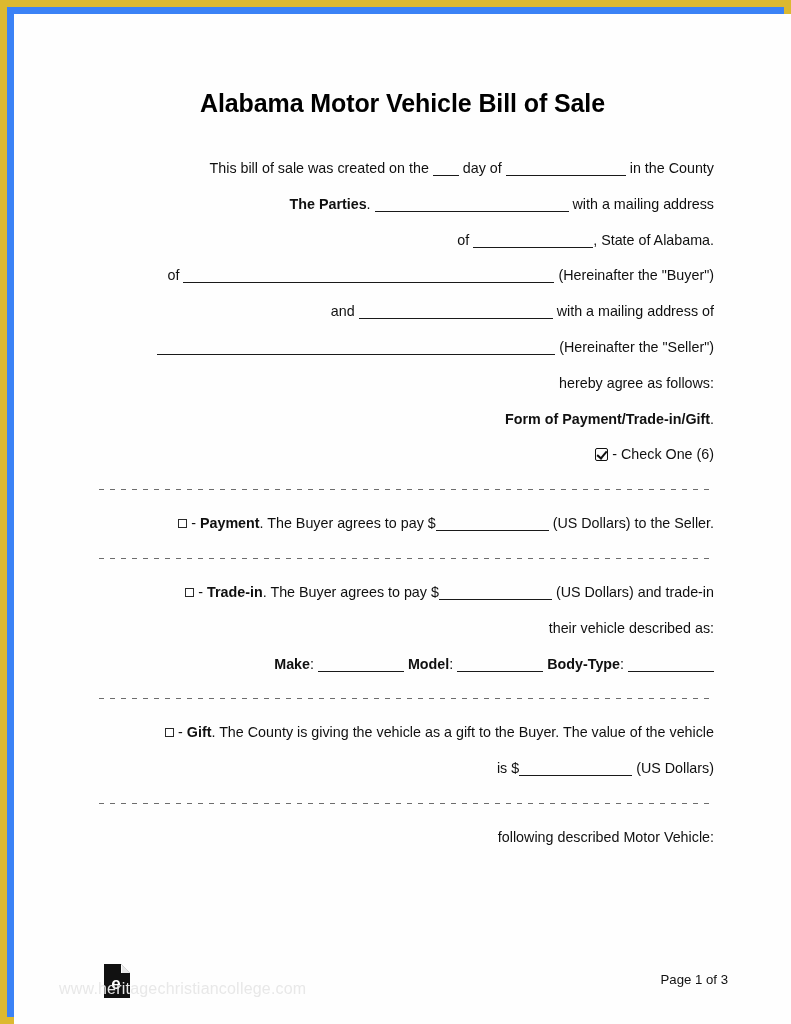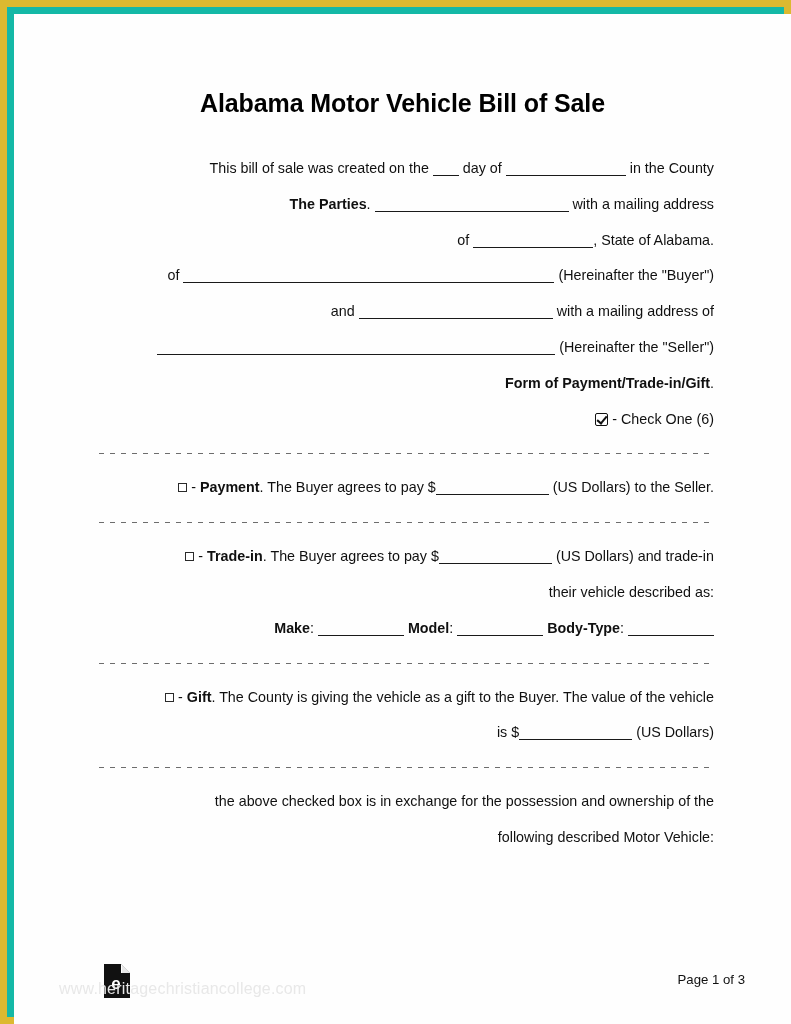--- a/index.html
+++ b/index.html
@@ -17,21 +17,21 @@
 
   
   #page-frame {
     position: absolute;
     left: 0;
     top: 0;
     width: 791px;
     height: 1024px;
     box-sizing: border-box;
     border: 7px solid #dcb930;
-    background: #14b8a6;
+    background: #3b82f6;
   }
 
   #sheet {
     position: absolute;
     left: 7px;
     top: 7px;
     width: 777px;
     height: 1010px;
     background: #fefefe;
     box-sizing: border-box;
@@ -136,21 +136,21 @@
     position: absolute;
     left: 45px;
     top: 966px;
     font-size: 16px;
     color: #e8e8e8;
     letter-spacing: 0.2px;
     white-space: nowrap;
   }
   #page-number {
     position: absolute;
-    right: 46px;
+    right: 63px;
     top: 958px;
     font-size: 13.2px;
     color: #111;
     white-space: nowrap;
   }
 </style>
 </head>
 <body>
 
 <div id="page-frame">
@@ -189,20 +189,23 @@
         <span>and</span>
         <span class="blank b-long"></span>
         <span>with a mailing address of</span>
       </div>
 
       <div class="line">
         <span class="blank b-xlong2"></span>
         <span>(Hereinafter the "Seller")</span>
       </div>
 
+      <div class="line">
+        <span>hereby agree as follows:</span>
+      </div>
 
       <div class="line">
         <span class="bold">Form of Payment/Trade-in/Gift</span><span>.</span>
       </div>
 
       <div class="line">
         <span class="cbox-checked"></span>
         <span>- Check One (6)</span>
       </div>
 
@@ -246,23 +249,20 @@
         <span class="bold">Gift</span><span>. The County is giving the vehicle as a gift to the Buyer. The value of the vehicle</span>
       </div>
 
       <div class="line">
         <span>is $</span><span class="blank b-money"></span>
         <span>(US Dollars)</span>
       </div>
 
       <div class="dashrow dash-w1"></div>
 
-      <div class="line">
-        <span>the above checked box is in exchange for the possession and ownership of the</span>
-      </div>
       <div class="line">
         <span>following described Motor Vehicle:</span>
       </div>
 
     </div>
 
     <div id="footer-logo">
       <svg width="26" height="34" viewBox="0 0 26 34" xmlns="http://www.w3.org/2000/svg">
         <path d="M0 0 H17 L26 9 V34 H0 Z" fill="#111111"></path>
         <path d="M17 0 L26 9 H17 Z" fill="#ffffff"></path>

